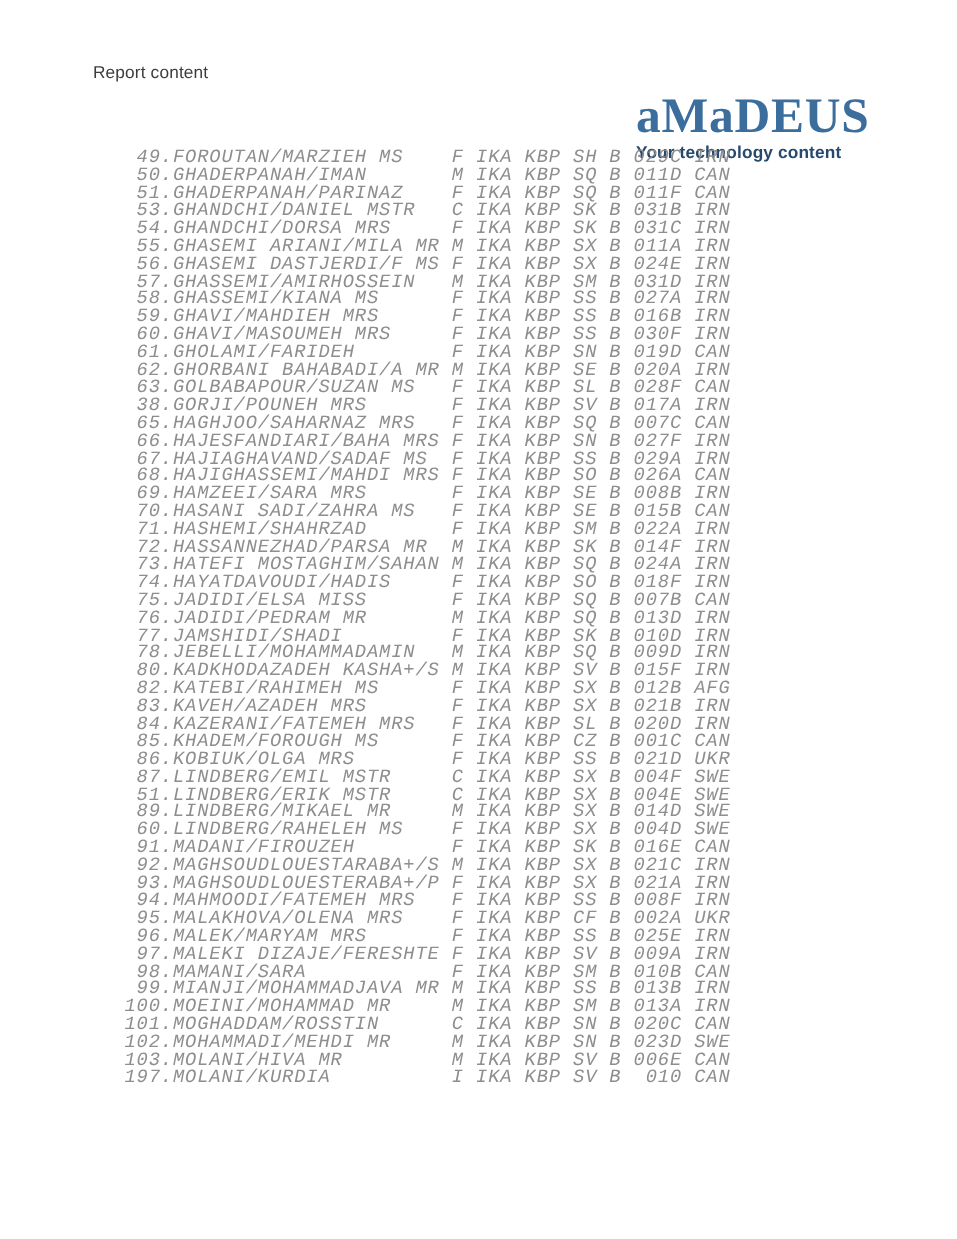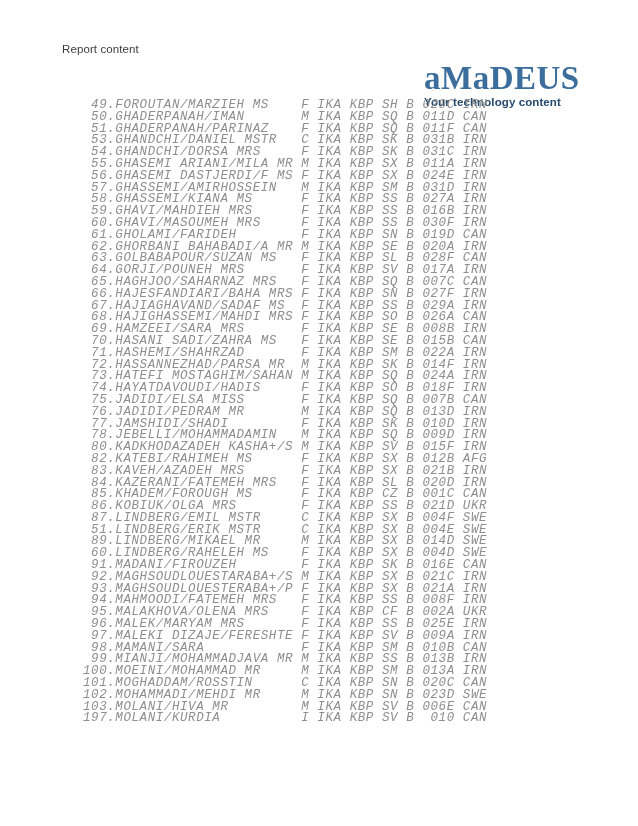--- a/index.html
+++ b/index.html
@@ -54,21 +54,21 @@
       <div class="row"> 54.GHANDCHI/DORSA MRS     F IKA KBP SK B 031C IRN</div>
       <div class="row"> 55.GHASEMI ARIANI/MILA MR M IKA KBP SX B 011A IRN</div>
       <div class="row"> 56.GHASEMI DASTJERDI/F MS F IKA KBP SX B 024E IRN</div>
       <div class="row"> 57.GHASSEMI/AMIRHOSSEIN   M IKA KBP SM B 031D IRN</div>
       <div class="row"> 58.GHASSEMI/KIANA MS      F IKA KBP SS B 027A IRN</div>
       <div class="row"> 59.GHAVI/MAHDIEH MRS      F IKA KBP SS B 016B IRN</div>
       <div class="row"> 60.GHAVI/MASOUMEH MRS     F IKA KBP SS B 030F IRN</div>
       <div class="row"> 61.GHOLAMI/FARIDEH        F IKA KBP SN B 019D CAN</div>
       <div class="row"> 62.GHORBANI BAHABADI/A MR M IKA KBP SE B 020A IRN</div>
       <div class="row"> 63.GOLBABAPOUR/SUZAN MS   F IKA KBP SL B 028F CAN</div>
-      <div class="row"> 64.GORJI/POUNEH MRS       F IKA KBP SV B 017A IRN</div>
+      <div class="row"> 38.GORJI/POUNEH MRS       F IKA KBP SV B 017A IRN</div>
       <div class="row"> 65.HAGHJOO/SAHARNAZ MRS   F IKA KBP SQ B 007C CAN</div>
       <div class="row"> 66.HAJESFANDIARI/BAHA MRS F IKA KBP SN B 027F IRN</div>
       <div class="row"> 67.HAJIAGHAVAND/SADAF MS  F IKA KBP SS B 029A IRN</div>
       <div class="row"> 68.HAJIGHASSEMI/MAHDI MRS F IKA KBP SO B 026A CAN</div>
       <div class="row"> 69.HAMZEEI/SARA MRS       F IKA KBP SE B 008B IRN</div>
       <div class="row"> 70.HASANI SADI/ZAHRA MS   F IKA KBP SE B 015B CAN</div>
       <div class="row"> 71.HASHEMI/SHAHRZAD       F IKA KBP SM B 022A IRN</div>
       <div class="row"> 72.HASSANNEZHAD/PARSA MR  M IKA KBP SK B 014F IRN</div>
       <div class="row"> 73.HATEFI MOSTAGHIM/SAHAN M IKA KBP SQ B 024A IRN</div>
       <div class="row"> 74.HAYATDAVOUDI/HADIS     F IKA KBP SO B 018F IRN</div>

